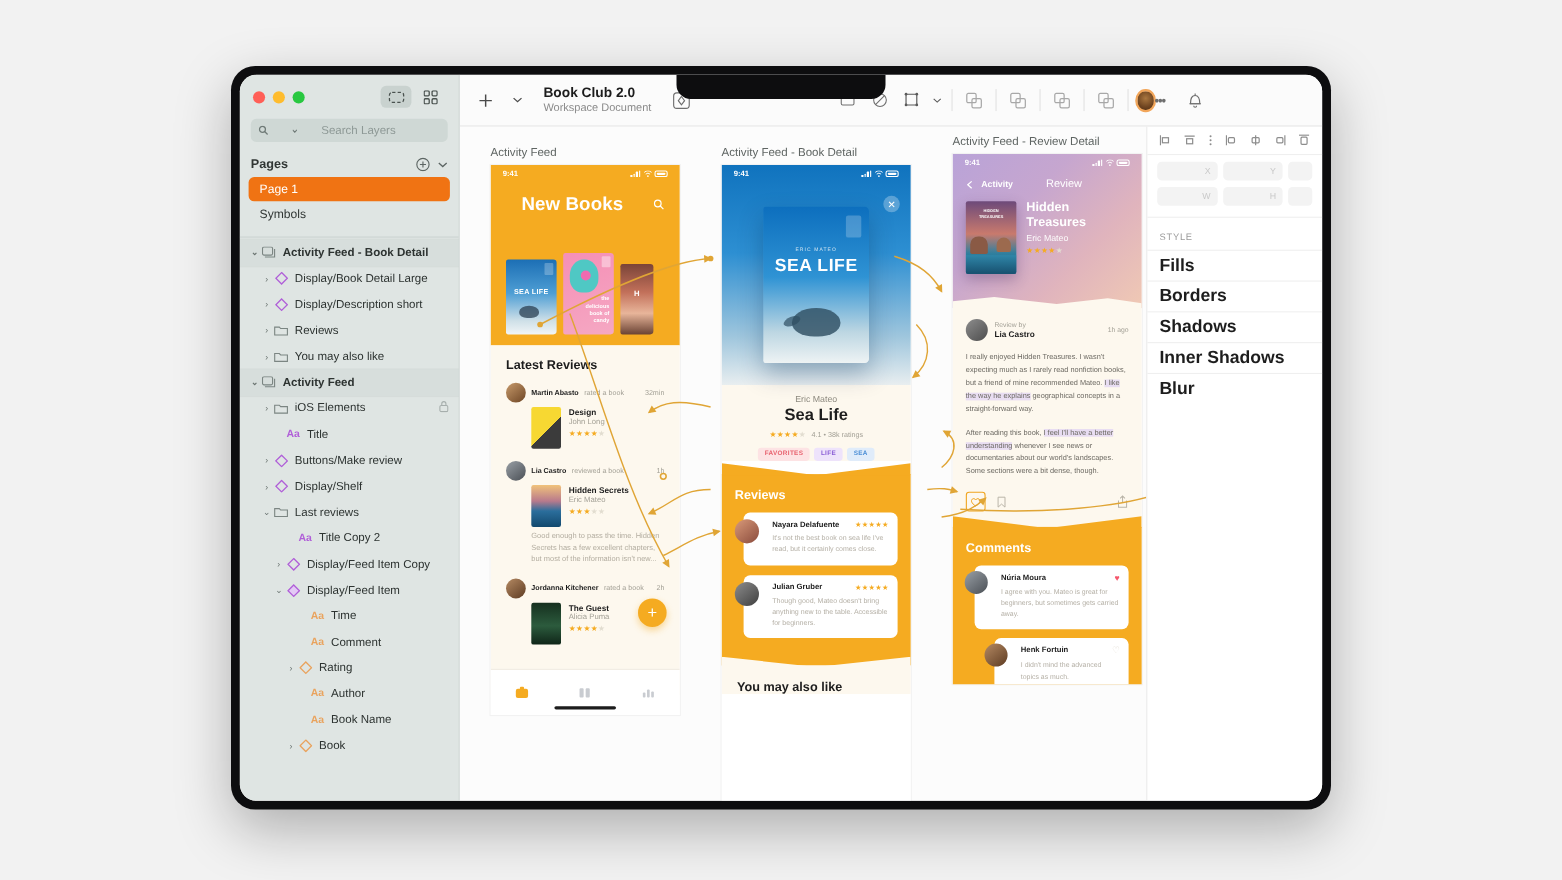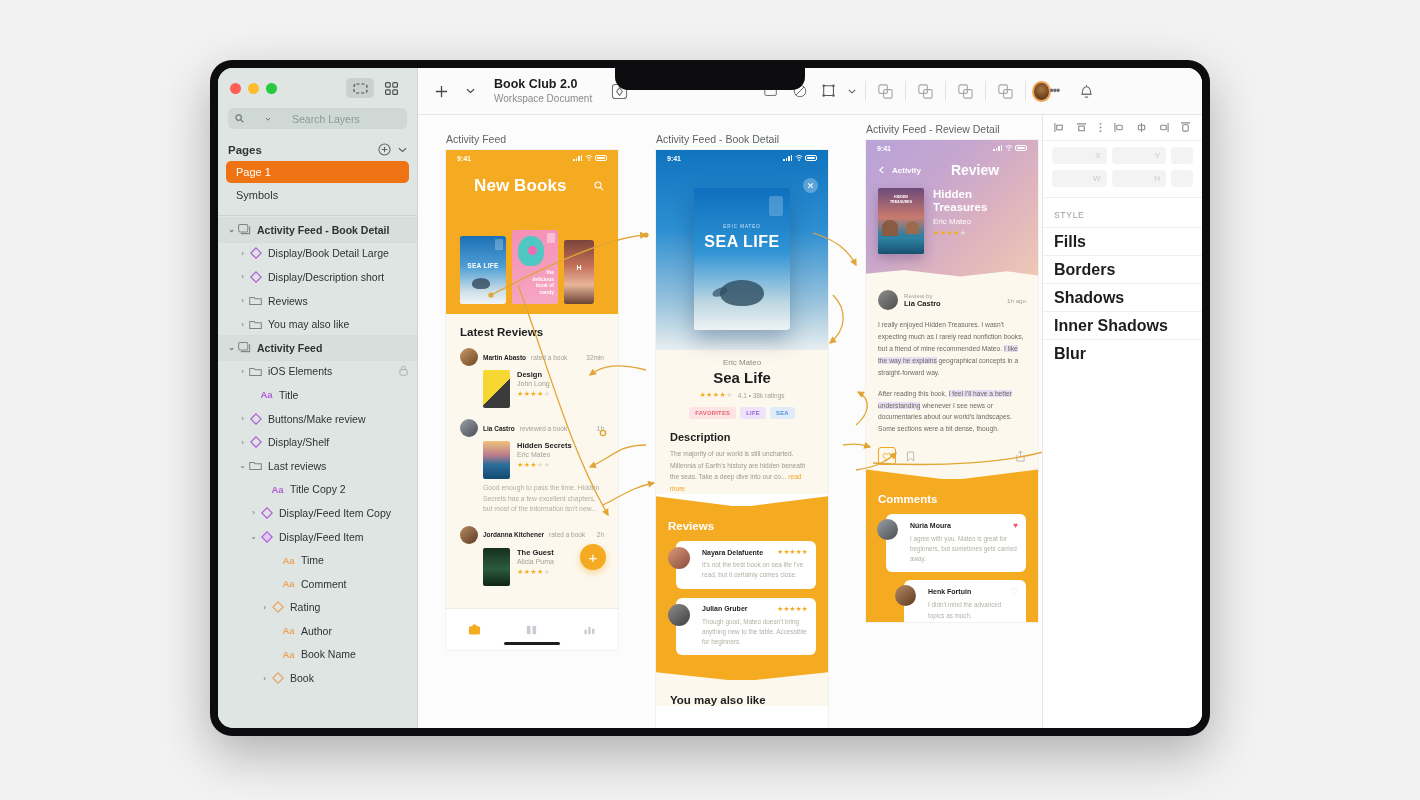--- a/index.html
+++ b/index.html
@@ -251,21 +251,21 @@
   #ab2-yma { font-size: 11.5px; font-weight: bold; color: #1d1d1d; }
 
   
   #ab3 { width: 172px; height: 482px; }
   #ab3-hero {
     height: 140px; position: relative; color: #fff;
     background: linear-gradient(135deg,#b9a3d8 0%,#c6a6cf 35%,#e0b4bd 68%,#f0c9b4 100%);
   }
   #ab3-nav { display: flex; align-items: center; padding: 6px 12px 0; gap: 6px; }
   #ab3-nav-back { font-size: 8px; font-weight: bold; }
-  #ab3-nav-title { font-size: 14px; font-weight: bold; margin-left: 24px; }
+  #ab3-nav-title { font-size: 10px; font-weight: normal; margin-left: 24px; }
   #ab3-bookrow { display: flex; gap: 9px; padding: 10px 12px 0; }
   #ab3-cover {
     width: 46px; height: 66px; border-radius: 2px; flex: 0 0 46px; overflow: hidden;
     background: linear-gradient(180deg,#6d4a7a 0%,#c97a6d 45%,#2f7f9e 72%,#1e5f85 100%);
     box-shadow: 0 5px 12px rgba(70,40,90,.3);
     position: relative;
   }
   #ab3-booktitle { font-size: 11.5px; font-weight: bold; line-height: 1.15; }
   #ab3-bookauthor { font-size: 8px; margin-top: 3px; opacity: .95; }
   #ab3-review-body { background: #fdf8ee; padding: 10px 12px 0; position: relative; }
@@ -869,27 +869,20 @@
                   <span class="stars" id="ab2-stars" style="margin:0">★★★★<span class="off">★</span></span>
                   <span id="ab2-rating-text">4.1 • 38k ratings</span>
                 </div>
                 <div id="ab2-tags">
                     <span class="tag" style="color: rgb(232, 98, 111); background: rgb(253, 227, 228);">FAVORITES</span>
                     <span class="tag" style="color: rgb(139, 94, 214); background: rgb(238, 227, 251);">LIFE</span>
                     <span class="tag" style="color: rgb(77, 143, 214); background: rgb(224, 236, 250);">SEA</span>
                   </div>
               </div>
 
-              <div id="ab2-desc-block">
-                <div id="ab2-desc-title">Description</div>
-                <div id="ab2-desc-text">
-                  <span>The majority of our world is still uncharted. Millennia of Earth's history are hidden beneath the seas. Take a deep dive into our co...</span>
-                  <span id="ab2-readmore">read more</span>
-                </div>
-              </div>
 
               <div id="ab2-reviews">
                 <div id="ab2-reviews-title">Reviews</div>
                 <div id="ab2-reviews-list">
                     <div class="rev-card">
                       <div class="rev-avatar" style="background:linear-gradient(140deg,#d99a7a,#8a4b3c)"></div>
                       <div class="rev-head">
                         <span class="rev-name">Nayara Delafuente</span>
                         <span class="rev-stars">★★★★<span class="off">★</span></span>
                       </div>

